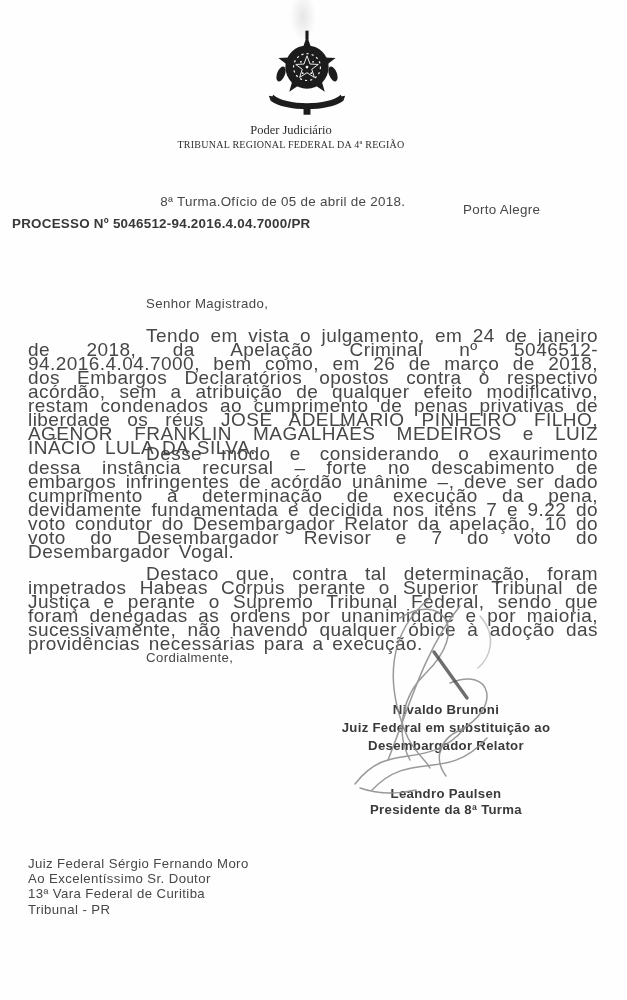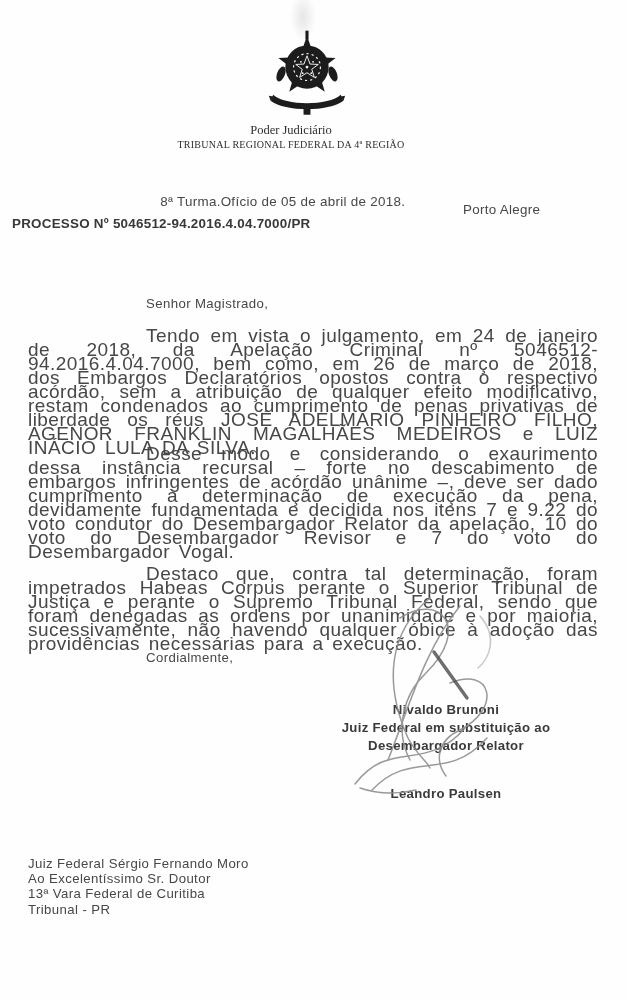--- a/index.html
+++ b/index.html
@@ -136,20 +136,21 @@
   </svg>
 
   <div class="sig-block sig1">
     <div>Nivaldo Brunoni</div>
     <div>Juiz Federal em substituição ao</div>
     <div>Desembargador Relator</div>
   </div>
 
   <div class="sig-block sig2">
     <div>Leandro Paulsen</div>
+    <div>Presidente da 8ª Turma</div>
   </div>
 
   <div class="addressee">
     <div>Juiz Federal Sérgio Fernando Moro</div>
     <div>Ao Excelentíssimo Sr. Doutor</div>
     <div>13ª Vara Federal de Curitiba</div>
     <div>Tribunal - PR</div>
   </div>
 
 </div>

